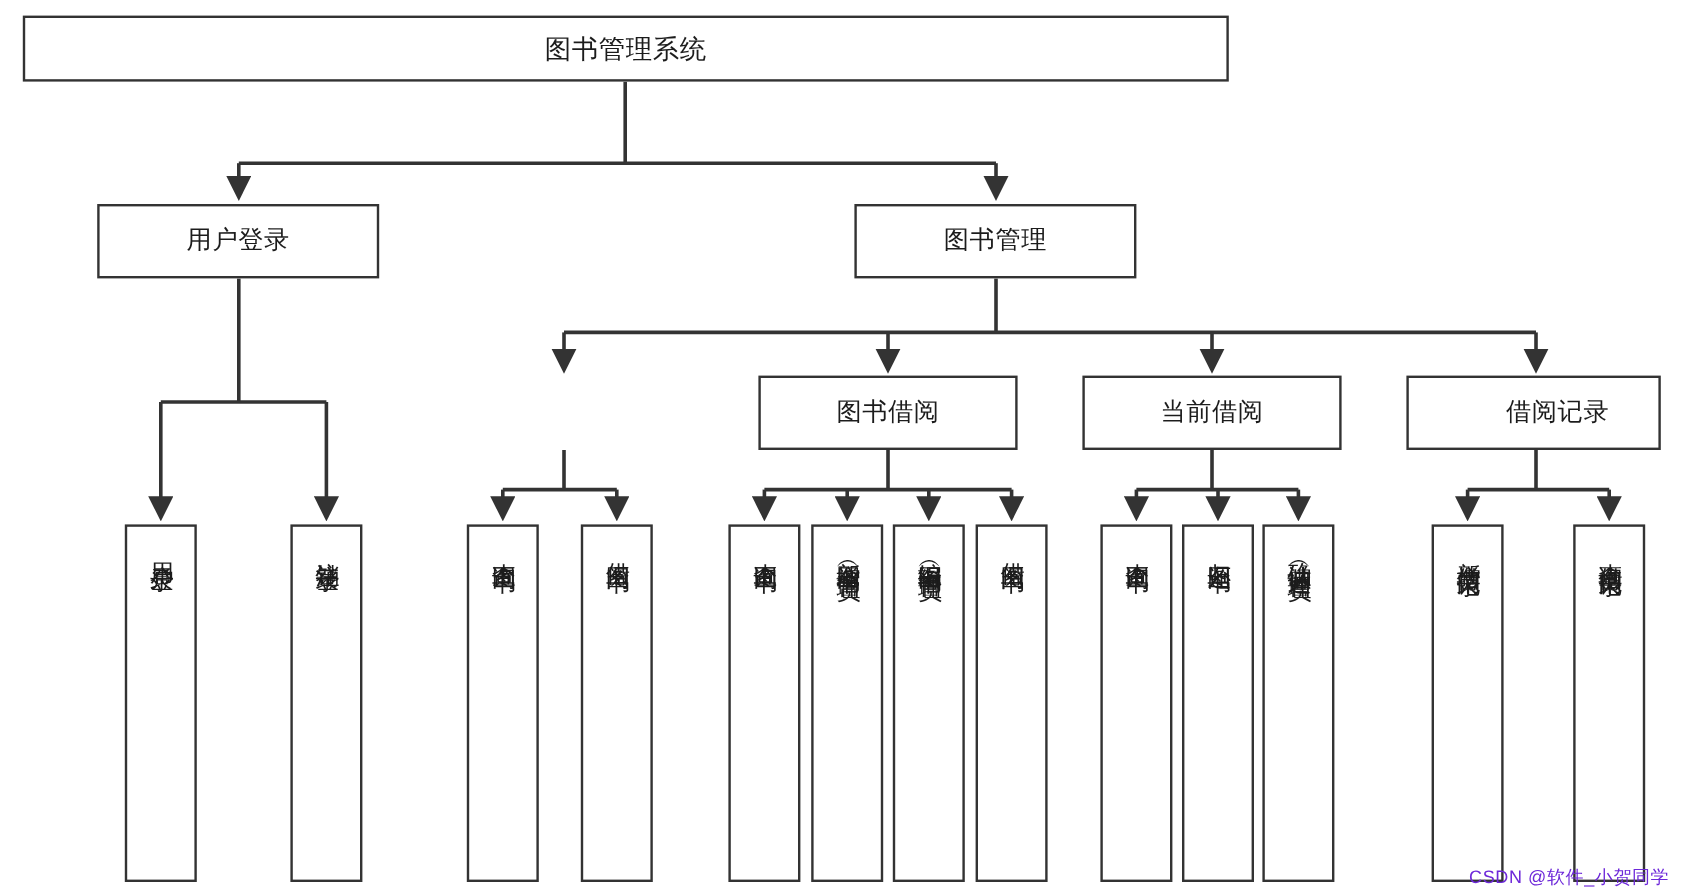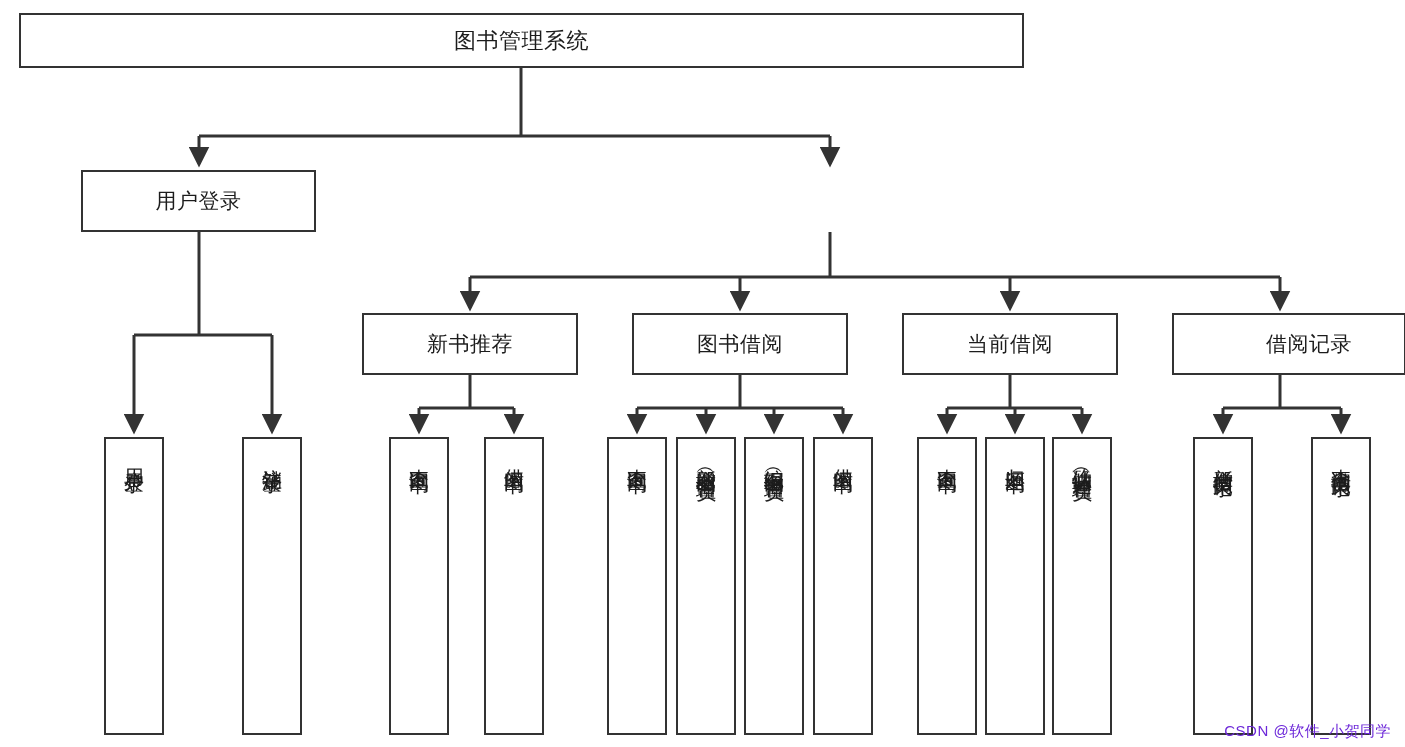--- a/index.html
+++ b/index.html
@@ -129,34 +129,34 @@
   </svg>
 
   <div class="node horiz root" style="left:19px; top:13px; width:1005px; height:55px;">
     <span class="label">图书管理系统</span>
   </div>
 
   <div class="node horiz" style="left:81px; top:170px; width:235px; height:62px;">
     <span class="label">用户登录</span>
   </div>
 
-
-  <div class="node horiz" style="left:362px; top:313px; width:216px; height:62px;">
-    <span class="label">新书推荐</span>
-  </div>
+  <div class="node horiz" style="left:712px; top:170px; width:235px; height:62px;">
+    <span class="label">图书管理</span>
+  </div>
+
 
   <div class="node horiz" style="left:902px; top:313px; width:216px; height:62px;">
     <span class="label">当前借阅</span>
   </div>
 
   <div class="node horiz" style="left:632px; top:313px; width:216px; height:62px;">
     <span class="label">图书借阅</span>
   </div>
 
-  <div class="node horiz" style="left:1172px; top:313px; width:234px; height:62px;padding-left:40px;">
+  <div class="node horiz" style="left:1172px; top:313px; width:212px; height:62px;padding-left:40px;">
     <span class="label">借阅记录</span>
   </div>
 
   <div class="node vert" style="left:104px; top:437px; width:60px; height:298px;">
     <span class="label">用户登录</span>
   </div>
 
   <div class="node vert" style="left:242px; top:437px; width:60px; height:298px;">
     <span class="label">注销登录</span>
   </div>

